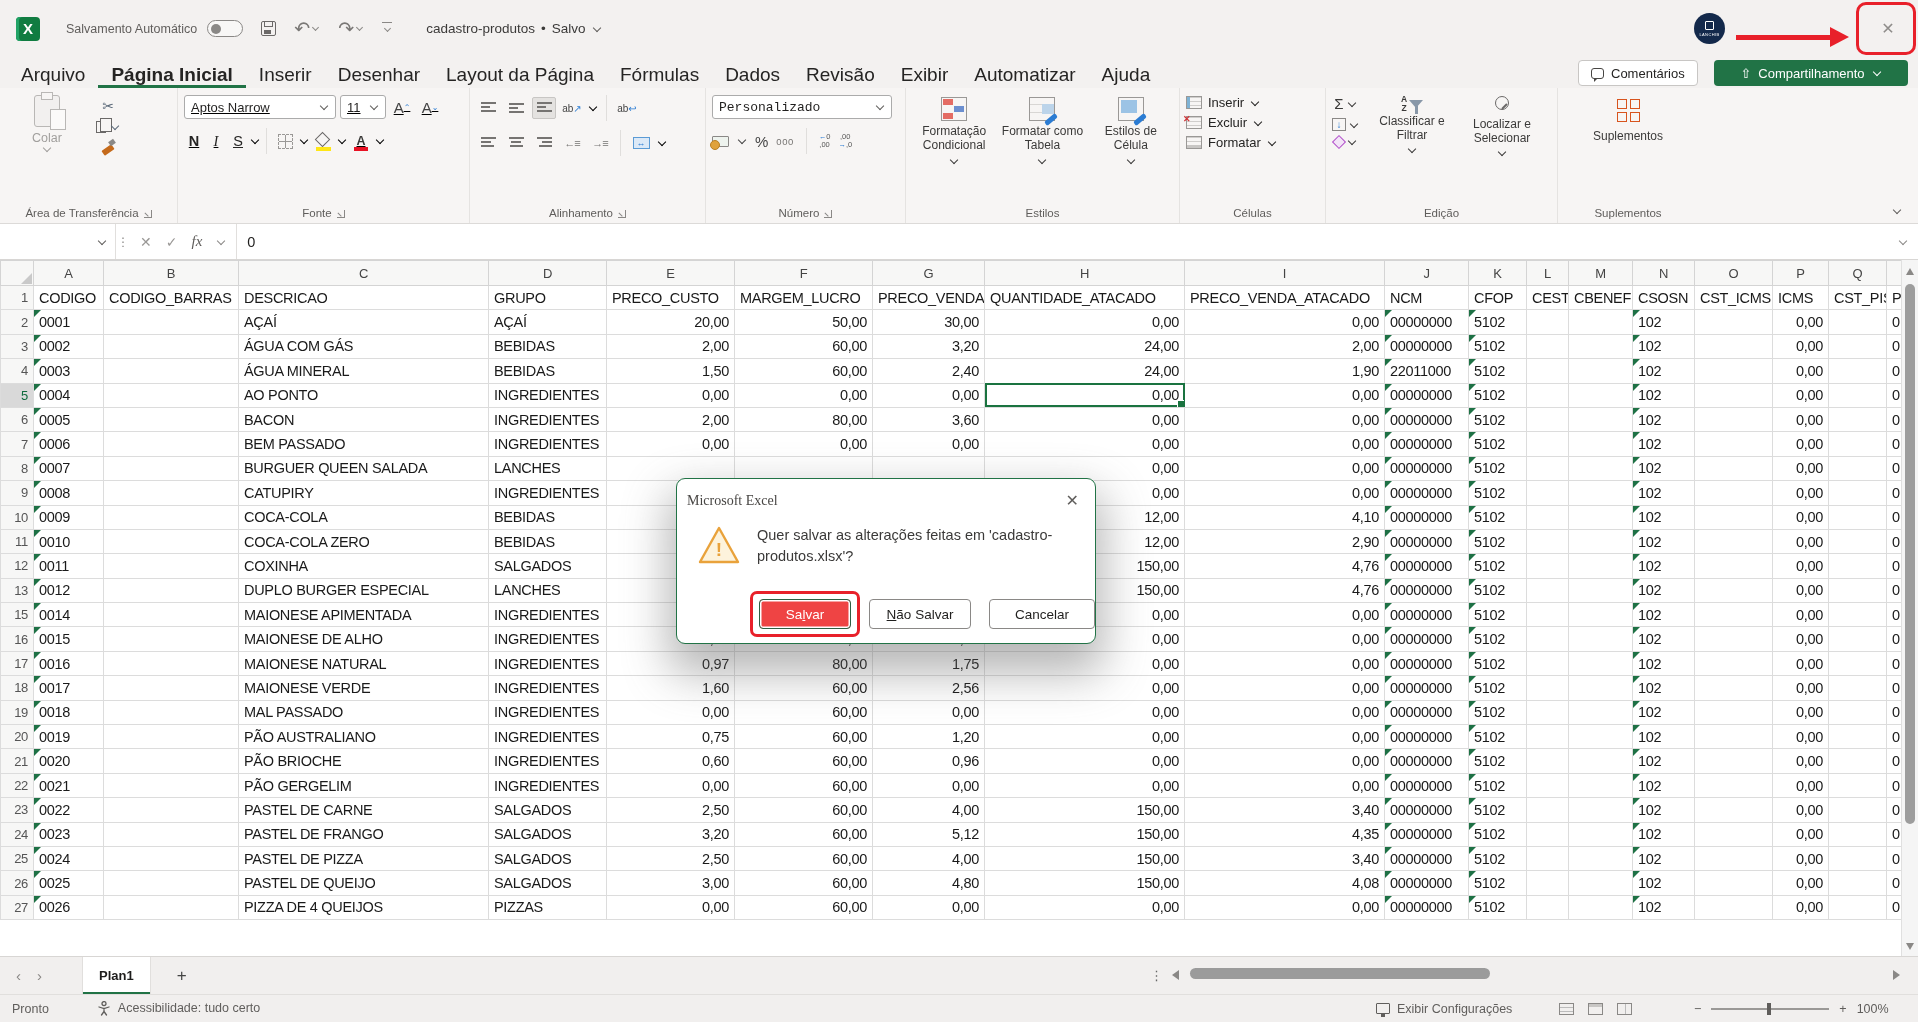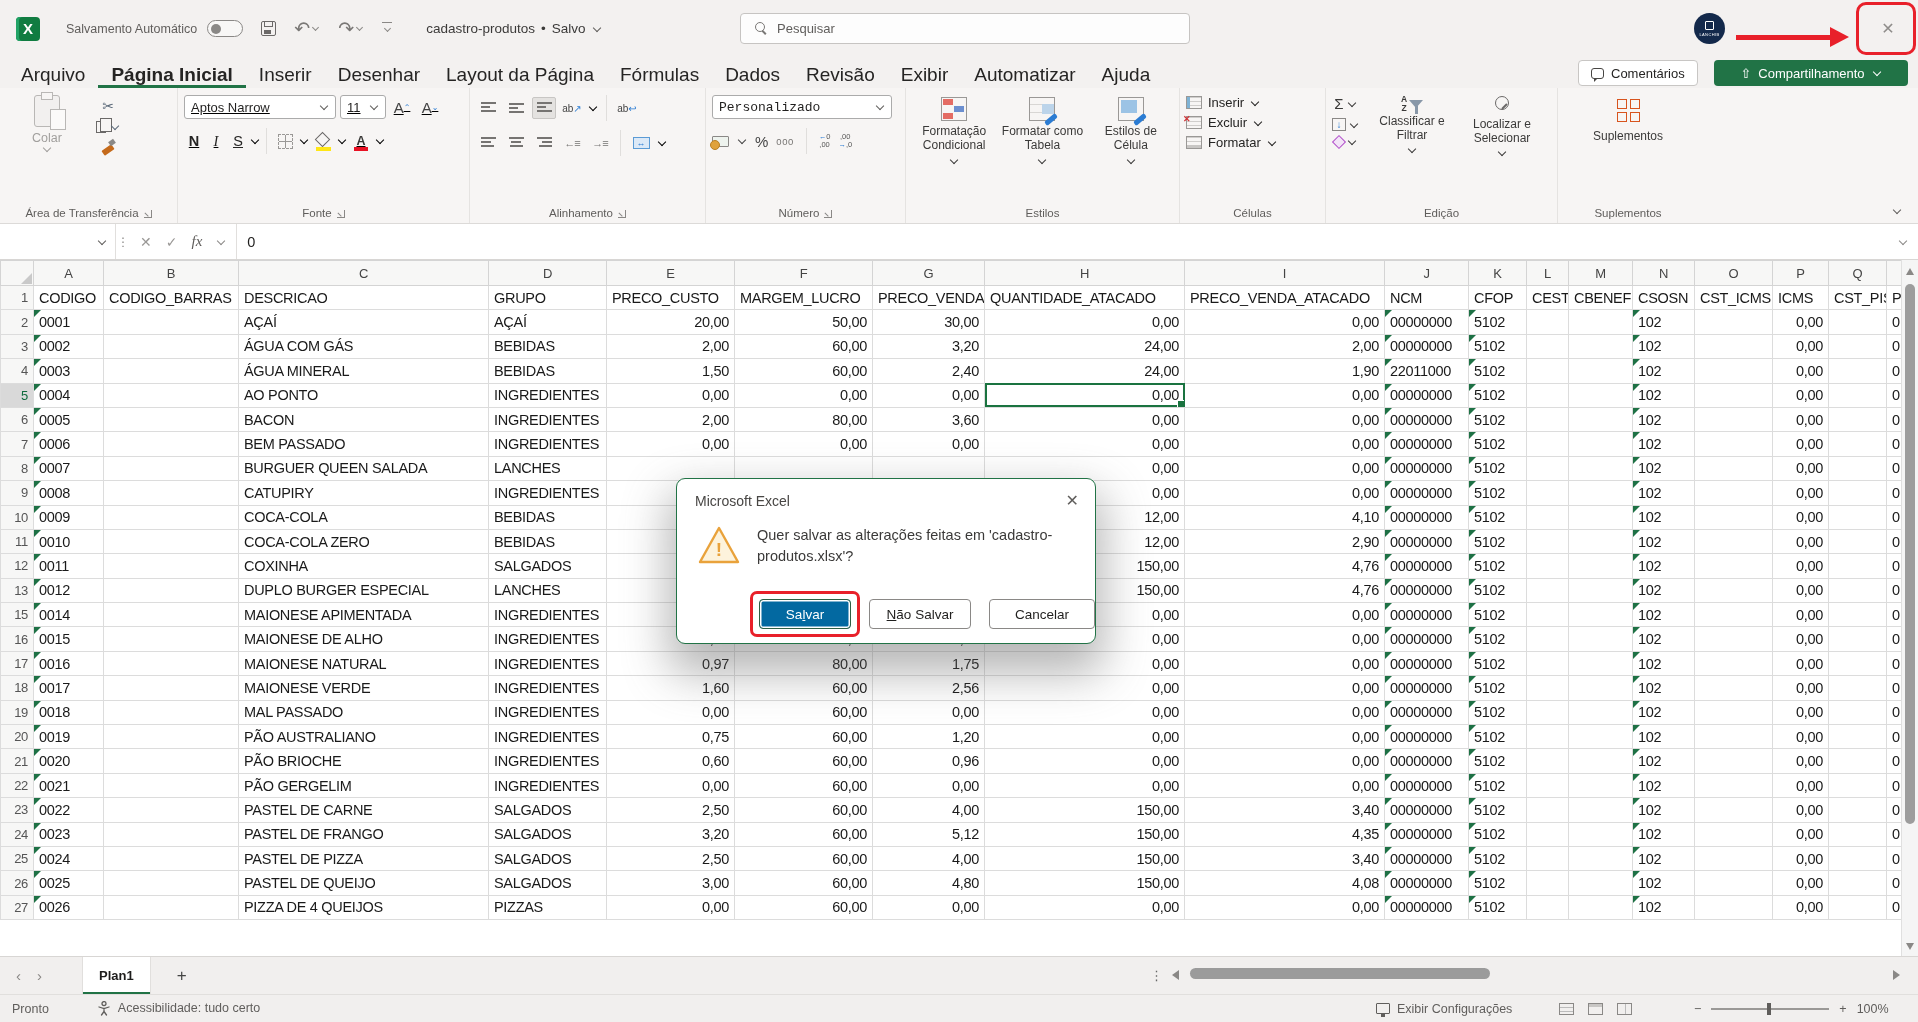--- a/index.html
+++ b/index.html
@@ -205,28 +205,28 @@
     background:#1a7340; border:1px solid #fff; }
   
   #vscroll { position:absolute; top:260px; left:1901px; width:17px; height:696px; background:#f5f5f5; border-left:1px solid #e0e0e0; }
   #vscroll .arr-up { position:absolute; top:8px; left:4px; border-left:4.5px solid transparent; border-right:4.5px solid transparent; border-bottom:7px solid #8a8886; }
   #vscroll .arr-dn { position:absolute; bottom:6px; left:4px; border-left:4.5px solid transparent; border-right:4.5px solid transparent; border-top:7px solid #8a8886; }
   #vscroll .thumb { position:absolute; top:24px; left:3px; width:10px; height:540px; background:#9d9d9d; border-radius:5px; }
 
   
   #dialog { position:absolute; left:676px; top:478px; width:420px; height:166px; background:#fff;
     border:1px solid #217346; border-radius:9px; z-index:50; box-shadow:0 22px 45px 8px rgba(95,95,95,.45); }
-  #dialog-title { font-size:14px; color:#484644; padding:14px 0 0 18px; }
+  #dialog-title { font-size:14px; color:#484644; padding:14px 0 0 10px;font-family:Liberation Serif, serif; }
   #dialog-close { position:absolute; right:16px; top:12px; font-size:16px; color:#605e5c; }
   #dialog-body { display:flex; padding:16px 18px 0 20px; gap:16px; }
   #dialog-msg { font-size:14.5px; color:#3b3a39; line-height:1.45; }
   #dialog-buttons { position:absolute; left:0; right:0; bottom:14px; display:flex; padding-left:82px; gap:18px; }
   .dlg-btn { height:30px; border-radius:4px; font-size:13.5px; display:inline-flex; align-items:center;
     justify-content:center; background:#fff; border:1px solid #8a8886; color:#201f1e; }
-  #btn-save { width:92px; background:#0369a1; color:#fff; border:1px solid #2d5f43;
+  #btn-save { width:92px; background:#ef4444; color:#fff; border:1px solid #2d5f43;
     box-shadow:inset 0 0 0 1.5px #fff; }
   #btn-nosave { width:104px; }
   #btn-cancel { width:108px;text-align:center; }
   #anno-save-box { position:absolute; left:-9px; top:-8px; width:110px; height:46px;
     border:3.5px solid #e8202a; border-radius:7px; z-index:60; }
   #btn-save-wrap { position:relative; }
 
   
   #sheettabs { position:absolute; top:956px; left:0; width:1918px; height:38px; background:#f1efee;
     border-top:1px solid #d8d6d4; display:flex; align-items:center; }
@@ -275,24 +275,20 @@
   <span class="qat undo-redo">↷<span class="cv"></span></span>
   <span class="qat">
       <span id="qat-overflow"><span class="cv"></span></span>
     </span>
   <span id="doc-title">
     <span>cadastro-produtos</span>
     <span>•</span>
     <span>Salvo</span>
     <span class="cv"></span>
   </span>
-  <div id="search-box">
-    <span class="mag"></span>
-    <span>Pesquisar</span>
-  </div>
   <div id="avatar">
     <b></b>
     <span>LANCHIB</span>
   </div>
   <div id="close-btn">✕</div>
 </div>
 <div id="anno-arrow-shaft"></div>
 <div id="anno-arrow-head"></div>
 <div id="anno-close-box"></div>
 

